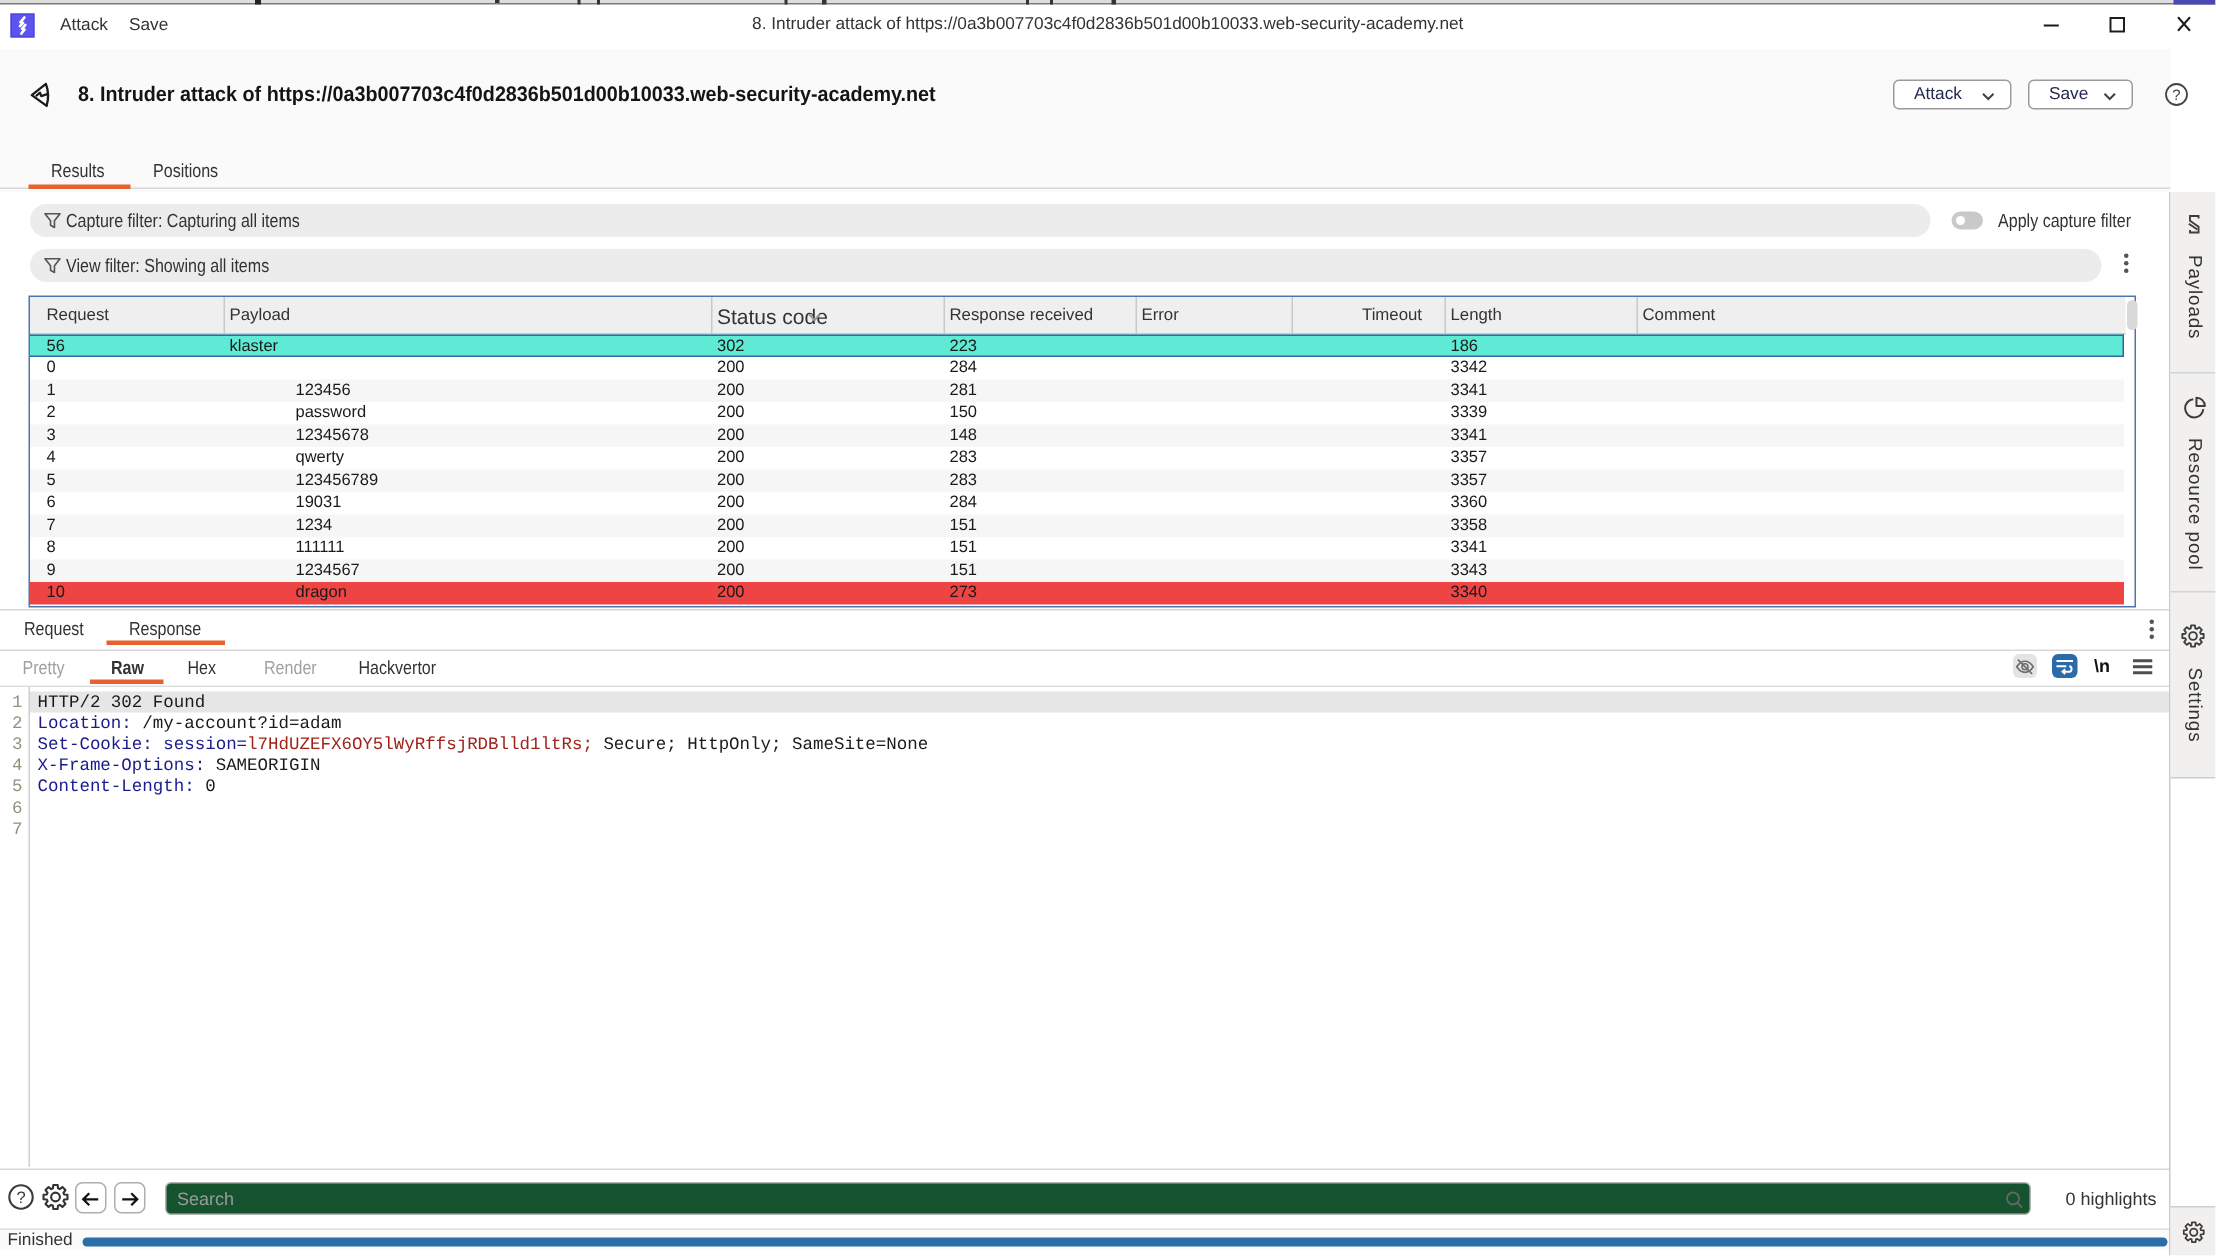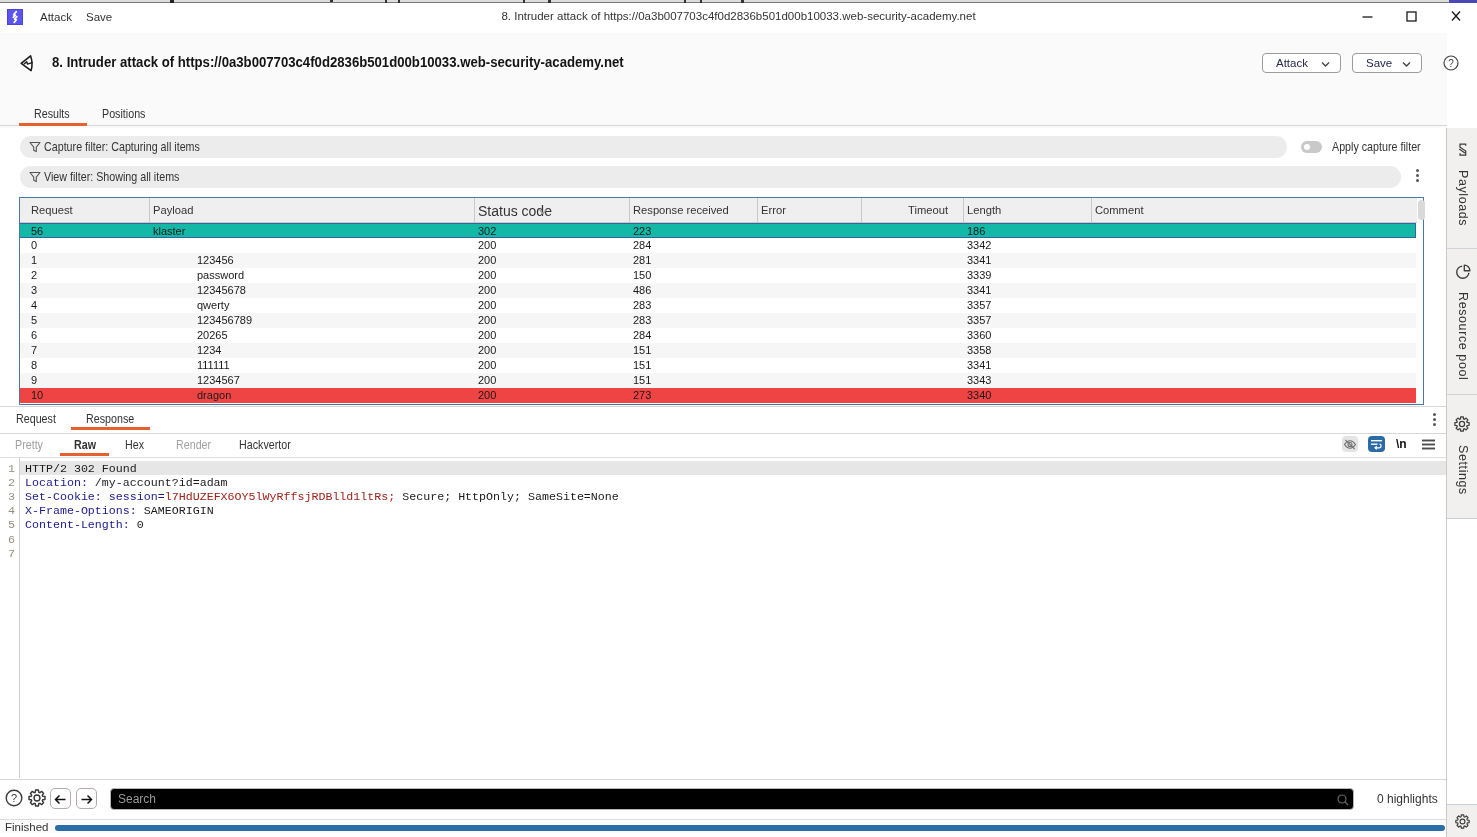--- a/index.html
+++ b/index.html
@@ -111,21 +111,21 @@
     <div style="position:absolute;left:1075px;top:5.5px;font-size:11.2px;color:#333;">Comment</div>
     <div style="position:absolute;left:129px;top:0;width:1px;height:25px;background:#c9c9c9;"></div>
     <div style="position:absolute;left:454px;top:0;width:1px;height:25px;background:#c9c9c9;"></div>
     <div style="position:absolute;left:609px;top:0;width:1px;height:25px;background:#c9c9c9;"></div>
     <div style="position:absolute;left:737px;top:0;width:1px;height:25px;background:#c9c9c9;"></div>
     <div style="position:absolute;left:841px;top:0;width:1px;height:25px;background:#c9c9c9;"></div>
     <div style="position:absolute;left:943px;top:0;width:1px;height:25px;background:#c9c9c9;"></div>
     <div style="position:absolute;left:1071px;top:0;width:1px;height:25px;background:#c9c9c9;"></div>
   </div>
 
-  <div style="position:absolute;left:0;top:25px;width:1396px;height:15px;background:#14b8a6;border:1.5px solid #33669f;border-left:none;">
+  <div style="position:absolute;left:0;top:25px;width:1396px;height:15px;background:#5eead4;border:1.5px solid #33669f;border-left:none;">
     <div style="position:absolute;left:11px;top:1px;">56</div>
     <div style="position:absolute;left:133px;top:1px;">klaster</div>
     <div style="position:absolute;left:458px;top:1px;">302</div>
     <div style="position:absolute;left:613px;top:1px;">223</div>
     <div style="position:absolute;left:947px;top:1px;">186</div>
   </div>
   <div class="trow" style="top:40px;background:#fff;">
       <s1>0</s1>
       <s2></s2>
       <s3>200</s3>
@@ -143,40 +143,40 @@
       <s1>2</s1>
       <s2>password</s2>
       <s3>200</s3>
       <s4>150</s4>
       <s5>3339</s5>
     </div>
   <div class="trow" style="top:85px;background:#f6f6f6;">
       <s1>3</s1>
       <s2>12345678</s2>
       <s3>200</s3>
-      <s4>486</s4>
+      <s4>148</s4>
       <s5>3341</s5>
     </div>
   <div class="trow" style="top:100px;background:#fff;">
       <s1>4</s1>
       <s2>qwerty</s2>
       <s3>200</s3>
       <s4>283</s4>
       <s5>3357</s5>
     </div>
   <div class="trow" style="top:115px;background:#f6f6f6;">
       <s1>5</s1>
       <s2>123456789</s2>
       <s3>200</s3>
       <s4>283</s4>
       <s5>3357</s5>
     </div>
   <div class="trow" style="top:130px;background:#fff;">
       <s1>6</s1>
-      <s2>20265</s2>
+      <s2>19031</s2>
       <s3>200</s3>
       <s4>284</s4>
       <s5>3360</s5>
     </div>
   <div class="trow" style="top:145px;background:#f6f6f6;">
       <s1>7</s1>
       <s2>1234</s2>
       <s3>200</s3>
       <s4>151</s4>
       <s5>3358</s5>
@@ -280,21 +280,21 @@
 <div class="abs" style="left:50px;top:788px;width:21px;height:21px;border:1px solid #b3acaa;border-radius:5px;background:#fff;">
   <svg style="margin:3.5px auto;display:block;" width="13" height="13" viewBox="0 0 13 13">
       <path d="M11.5 6.5 L1.5 6.5 M5.5 2.5 L1.5 6.5 L5.5 10.5" fill="none" stroke="#111" stroke-width="1.5"></path>
     </svg>
 </div>
 <div class="abs" style="left:76px;top:788px;width:21px;height:21px;border:1px solid #b3acaa;border-radius:5px;background:#fff;">
   <svg style="margin:3.5px auto;display:block;" width="13" height="13" viewBox="0 0 13 13">
       <path d="M1.5 6.5 L11.5 6.5 M7.5 2.5 L11.5 6.5 L7.5 10.5" fill="none" stroke="#111" stroke-width="1.5"></path>
     </svg>
 </div>
-<div class="abs" style="left:110px;top:788px;width:1244px;height:22px;border:1px solid #b5b5b5;border-radius:4px;background:#000000;">
+<div class="abs" style="left:110px;top:788px;width:1244px;height:22px;border:1px solid #b5b5b5;border-radius:4px;background:#14532d;">
   <div style="position:absolute;left:7px;top:3px;font-size:12px;color:#9a9a9a;">Search</div>
   <svg style="position:absolute;right:3px;top:4px;" width="14" height="14" viewBox="0 0 14 14">
       <circle cx="6" cy="6" r="4" fill="none" stroke="#666" stroke-width="1.2"></circle>
       <line x1="9" y1="9" x2="12" y2="12" stroke="#666" stroke-width="1.2"></line>
     </svg>
 </div>
 <div class="abs" style="left:1377px;top:792px;font-size:12px;color:#333;">0 highlights</div>
 
 <div class="abs" style="left:0;top:819px;width:1447px;height:1px;background:#ddd;"></div>
 <div class="abs" style="left:0;top:820px;width:1447px;height:13px;background:#fbfbfb;"></div>

